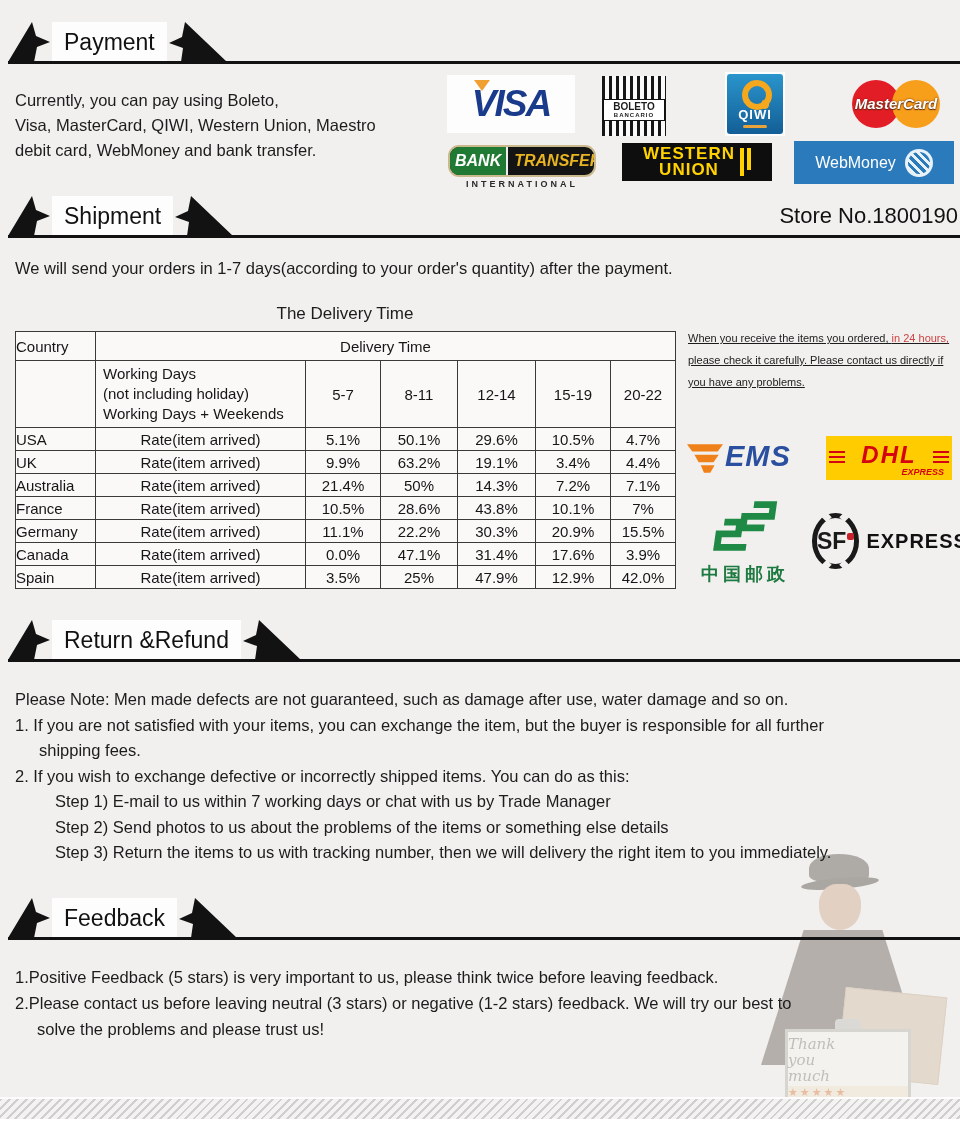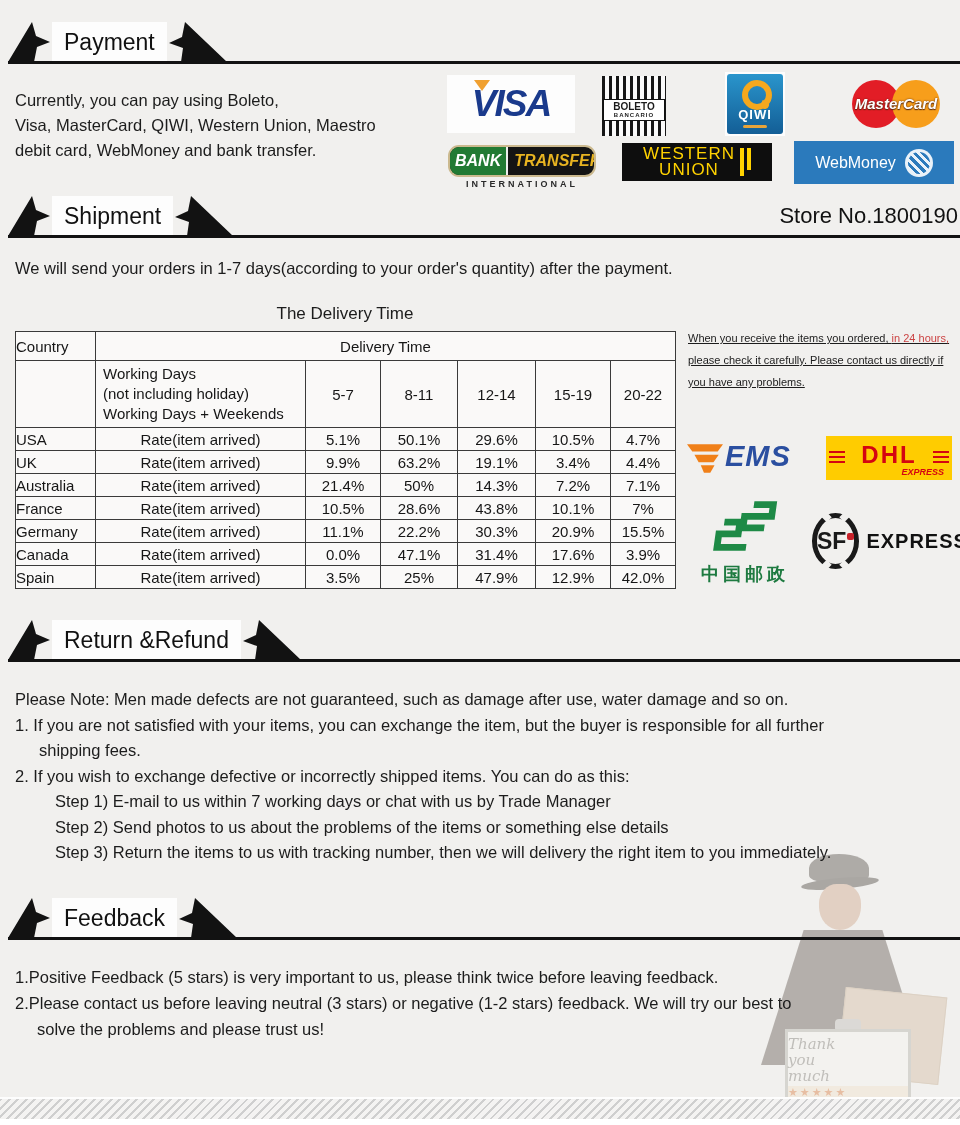--- a/index.html
+++ b/index.html
@@ -49,21 +49,21 @@
   .bt{left:448px;top:145px;width:148px;}
   .bt-badge{display:flex;background:#141414;border:2px solid #cbb98e;border-radius:11px;
         overflow:hidden;height:28px;align-items:stretch;}
   .bt-bank{background:#217a33;color:#fff;font-weight:bold;font-style:italic;font-size:16px;
         padding:0 5px;display:flex;align-items:center;border-right:2px solid #eee;}
   .bt-trans{color:#e8b421;font-weight:bold;font-style:italic;font-size:16px;padding:0 6px;
         display:flex;align-items:center;}
   .bt-intl{text-align:center;font-size:9px;font-weight:bold;letter-spacing:3px;color:#2a2a2a;margin-top:2px;}
   .wu{left:622px;top:143px;width:150px;height:38px;background:#0e0e0e;display:flex;
         align-items:center;justify-content:center;gap:5px;}
-  .wu-txt{text-align:center;color:#ffd200;font-weight:normal;font-size:17px;line-height:16px;letter-spacing:1px;}
+  .wu-txt{text-align:center;color:#ffd200;font-weight:bold;font-size:17px;line-height:16px;letter-spacing:1px;}
   .wu-bars{display:flex;gap:3px;height:28px;align-items:flex-start;}
   .wu-b1{width:4px;height:28px;background:#ffd200;}
   .wu-b2{width:4px;height:22px;background:#ffd200;margin-top:0;}
   .wm{left:794px;top:141px;width:160px;height:43px;background:#2b7abc;display:flex;
         align-items:center;justify-content:center;gap:9px;}
   .wm-t{color:#fff;font-size:16px;}
   .wm-globe{width:28px;height:28px;border-radius:50%;background:#eaf2f9;position:relative;overflow:hidden;}
   .wm-globe::after{content:"";position:absolute;inset:3px;
         background:repeating-linear-gradient(45deg,#2b7abc 0 3px,#eaf2f9 3px 6px);border-radius:50%;}
   
@@ -78,21 +78,21 @@
   .c-d3{width:78px;} .c-d4{width:75px;} .c-d5{width:65px;}
   tr.h1 td{height:28px;} tr.h2 td{height:66px;} tr.dr td{height:22px;}
   .tl{text-align:left;padding-left:7px;} .tc{text-align:center;}
   .wk div{line-height:20px;font-size:15px;padding-left:7px;}
   .notice{position:absolute;left:688px;top:327px;width:272px;font-size:11px;line-height:22px;z-index:1;text-decoration:underline;}
   .red{color:#cc4444;}
   .ems{left:687px;top:438px;width:98px;height:40px;}
   .ems-t{position:absolute;left:38px;top:2px;font-style:italic;font-weight:bold;font-size:29px;
         color:#2b4fa0;letter-spacing:1px;}
   .dhl{left:826px;top:436px;width:126px;height:44px;background:#ffcc00;}
-  .dhl-t{position:absolute;left:0;right:0;top:5px;text-align:center;color:#d40511;
+  .dhl-t{position:absolute;left:0;right:0;top:5px;text-align:center;color:#d40511;font-style:italic;
         font-weight:bold;font-size:24px;letter-spacing:2px;}
   .dhl-dl,.dhl-dr{position:absolute;top:13px;width:16px;height:14px;
         background:repeating-linear-gradient(0deg,#d40511 0 2px,transparent 2px 5px);}
   .dhl-dl{left:3px;} .dhl-dr{right:3px;}
   .dhl-e{position:absolute;right:8px;bottom:3px;color:#d40511;font-style:italic;font-weight:bold;font-size:9px;}
   .cpost{left:693px;top:498px;width:104px;height:94px;text-align:center;}
   .cp-t{color:#1e7a40;font-weight:bold;font-size:18px;letter-spacing:4px;margin-top:2px;}
   .sf{left:812px;top:512px;width:146px;height:58px;display:flex;align-items:center;gap:7px;}
   .sf-ring{width:46px;height:46px;border:5px solid #1a1a1a;border-radius:50%;display:flex;
         align-items:center;justify-content:center;position:relative;}

